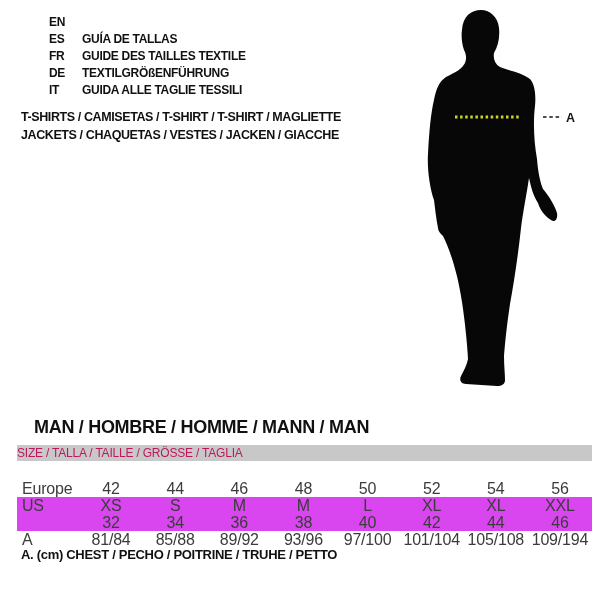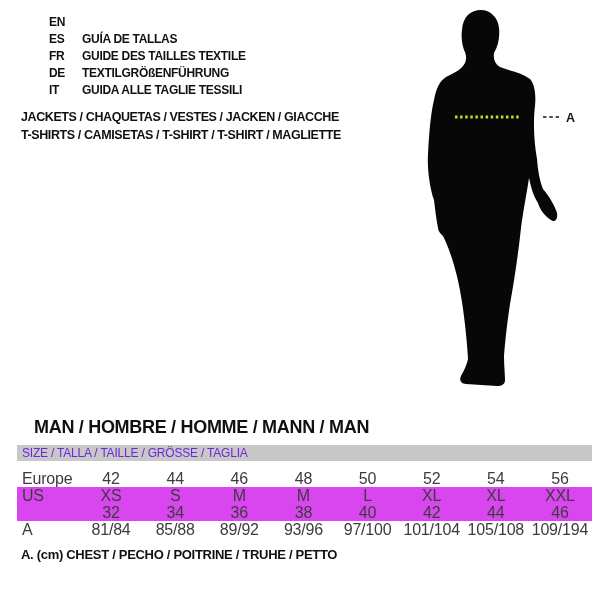--- a/index.html
+++ b/index.html
@@ -14,22 +14,22 @@
   .lang-label{font-size:12px;font-weight:700;letter-spacing:-0.3px;white-space:nowrap;}
   
   .categories{position:absolute;left:21px;top:108px;}
   .category-line{font-size:12.5px;font-weight:700;letter-spacing:-0.4px;line-height:18px;white-space:nowrap;}
   
   .figure-wrap{position:absolute;left:410px;top:4px;width:170px;height:390px;}
   
   .section-title{position:absolute;left:34px;top:417px;font-size:18px;font-weight:700;letter-spacing:-0.3px;}
   
   .size-table{position:absolute;left:17px;top:445px;width:575px;}
-  .t-header{height:16px;line-height:16px;background:#c8c8c8;color:#6d28d9;
-    font-size:12px;letter-spacing:-0.2px;padding-left:5px;margin-bottom:9px;}
+  .t-header{height:16px;line-height:16px;background:#c8c8c8;color:#be185d;
+    font-size:12px;letter-spacing:-0.2px;margin-bottom:19px;}
   .t-row{display:grid;grid-template-columns:62px repeat(8,1fr);height:17px;align-items:center;
     font-size:16px;color:#3c3c3c;letter-spacing:-0.2px;}
   .t-row.shaded{background:#d946ef;}
   .t-label{padding-left:5px;text-align:left;}
   .t-cell{text-align:center;}
   
   .footnote{position:absolute;left:21px;top:547px;font-size:13px;font-weight:700;letter-spacing:-0.3px;}
 </style>
 </head>
 <body>
@@ -52,22 +52,22 @@
       <span class="lang-code">DE</span>
       <span class="lang-label">TEXTILGRÖßENFÜHRUNG</span>
     </div>
     <div class="lang-row">
       <span class="lang-code">IT</span>
       <span class="lang-label">GUIDA ALLE TAGLIE TESSILI</span>
     </div>
   </div>
 
   <div class="categories">
+    <div class="category-line">T-SHIRTS / CAMISETAS / T-SHIRT / T-SHIRT / MAGLIETTE</div>
     <div class="category-line">JACKETS / CHAQUETAS / VESTES / JACKEN / GIACCHE</div>
-    <div class="category-line">T-SHIRTS / CAMISETAS / T-SHIRT / T-SHIRT / MAGLIETTE</div>
   </div>
 
   <div class="figure-wrap">
     <svg width="170" height="390" viewBox="0 0 170 390" xmlns="http://www.w3.org/2000/svg">
       <path fill="#070707" d="
         M 71 6
         C 80 6 88 13 89 24
         C 90 34 88 42 84 49
         C 83 55 85 60 90 63
         C 100 67 112 69 120 75

